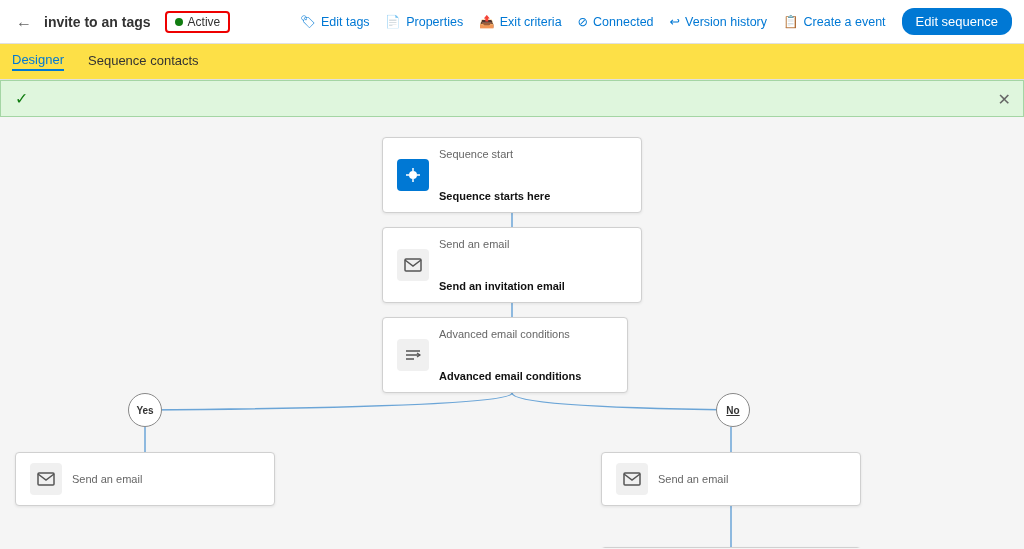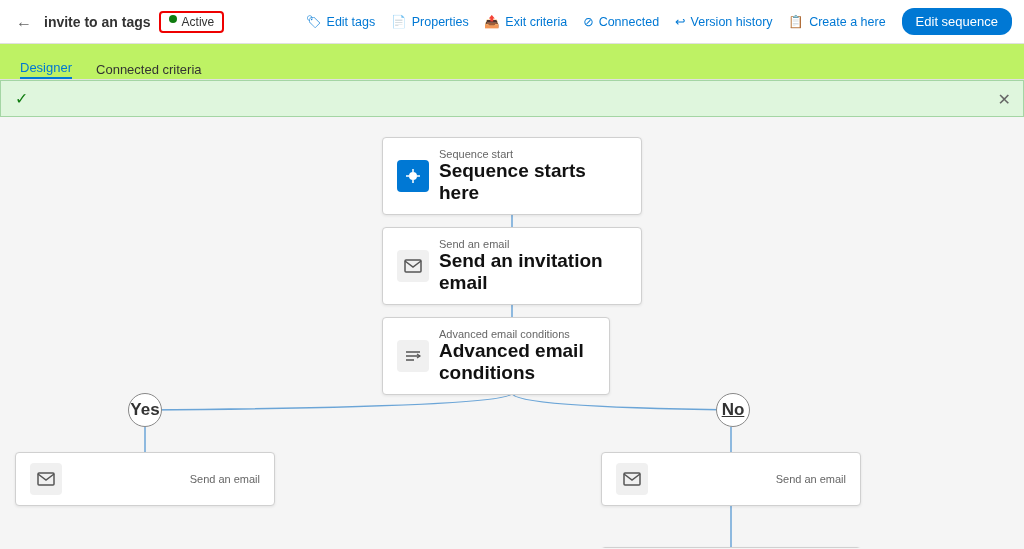--- a/index.html
+++ b/index.html
@@ -7,36 +7,36 @@
 
     
     .header {
       display: flex; align-items: center; background: #fff;
       border-bottom: 1px solid #e0e0e0; padding: 0 12px; height: 44px;
     }
     .header-left { display: flex; align-items: center; gap: 8px; }
     .back-btn { background: none; border: none; cursor: pointer; color: #666; font-size: 16px; padding: 4px; }
     .page-title { font-weight: 600; font-size: 14px; color: #333; }
     .active-badge {
-      display: flex; align-items: flex-start; gap: 5px;
+      display: flex; align-items: center; gap: 5px;
       border: 2px solid #e00; border-radius: 4px; padding: 2px 8px;
-      font-size: 12px; color: #333;
+      font-size: 12px; color: #333; margin-left: 6px;
     }
     .active-dot { width: 8px; height: 8px; background: #107c10; border-radius: 50%; }
     .header-right { margin-left: auto; display: flex; align-items: center; gap: 16px; }
     .header-action { display: flex; align-items: center; gap: 5px; color: #0078d4; font-size: 12.5px; cursor: pointer; background: none; border: none; white-space: nowrap; }
     .edit-seq-btn {
       background: #0078d4; color: #fff; border: none; border-radius: 12px;
       padding: 6px 14px; font-size: 13px; cursor: pointer; font-weight: 500;
     }
 
     
     .subnav {
-      background: #bef264; border-bottom: 1px solid #e0e0e0;
-      display: flex; align-items: flex-end; padding: 0 20px; height: 36px; gap: 24px;
+      background: #fde047; border-bottom: 1px solid #e0e0e0;
+      display: flex; align-items: center; padding: 0 12px; height: 36px; gap: 24px;
     }
     .subnav-item { font-size: 13px; color: #333; cursor: pointer; padding-bottom: 2px; }
     .subnav-item.active { border-bottom: 2px solid #0078d4; color: #0078d4; font-weight: 500; }
 
     
     .success-banner {
       display: flex; align-items: center; gap: 8px;
       background: #dff6dd; border: 1px solid #a4d5a4;
       padding: 8px 14px; margin: 0; font-size: 13px; color: #107c10;
       position: relative;
@@ -51,43 +51,43 @@
     }
 
     
     .flow-container {
       position: absolute; top: 0; left: 0; width: 100%; height: 100%;
     }
 
     .node {
       position: absolute; background: #fff; border: 1px solid #d0d0d0;
       border-radius: 4px; display: flex; align-items: center; gap: 10px;
-      padding: 10px 14px; box-shadow: 0 1px 3px rgba(0,0,0,0.08); justify-content: space-between;
+      padding: 10px 14px; box-shadow: 0 1px 3px rgba(0,0,0,0.08);
     }
     .node-icon-box {
       width: 32px; height: 32px; border-radius: 4px;
       display: flex; align-items: center; justify-content: center; flex-shrink: 0;
     }
     .node-icon-box.blue { background: #0078d4; color: #fff; }
     .node-icon-box.gray { background: #f0f0f0; color: #666; }
     .node-text { display: flex; flex-direction: column; }
     .node-label { font-size: 11px; color: #666; }
-    .node-title { font-size: 19px; font-weight: 600; color: #111; }
+    .node-title { font-size: 11px; font-weight: 600; color: #111; margin-top: 30px; }
 
     
     #node-start { width: 260px; left: 382px; top: 20px; }
     #node-email1 { width: 260px; left: 382px; top: 110px; }
-    #node-adv1 { width: 228px; left: 382px; top: 200px; }
+    #node-adv1 { width: 246px; left: 382px; top: 200px; }
 
     
     .branch-label {
       position: absolute; background: #fff; border: 1px solid #888;
       border-radius: 50%; width: 34px; height: 34px;
       display: flex; align-items: center; justify-content: center;
-      font-size: 17px; font-weight: 600; color: #333;
+      font-size: 10px; font-weight: 600; color: #333;
     }
     #branch-yes { left: 128px; top: 276px; }
     #branch-no { left: 716px; top: 276px; text-decoration: underline; }
 
     
     #node-confirm { width: 260px; left: 15px; top: 335px; }
     #node-followup { width: 260px; left: 601px; top: 335px; }
     #node-adv2 { width: 260px; left: 601px; top: 430px; }
 
     
@@ -129,29 +129,29 @@
     <button class="header-action">
       <span>⊘</span>
       <span>Connected</span>
     </button>
     <button class="header-action">
       <span>↩</span>
       <span>Version history</span>
     </button>
     <button class="header-action">
       <span>📋</span>
-      <span>Create a here</span>
+      <span>Create a event</span>
     </button>
     <button class="edit-seq-btn">Edit sequence</button>
   </div>
 </div>
 
 <div class="subnav">
   <span class="subnav-item active">Designer</span>
-  <span class="subnav-item">Connected criteria</span>
+  <span class="subnav-item">Sequence contacts</span>
 </div>
 
 <div class="success-banner">
   <span style="font-size:16px; color:#107c10;">✓</span>
   <button class="success-close">✕</button>
 </div>
 
 <div class="canvas">
   <div class="flow-container">
 

